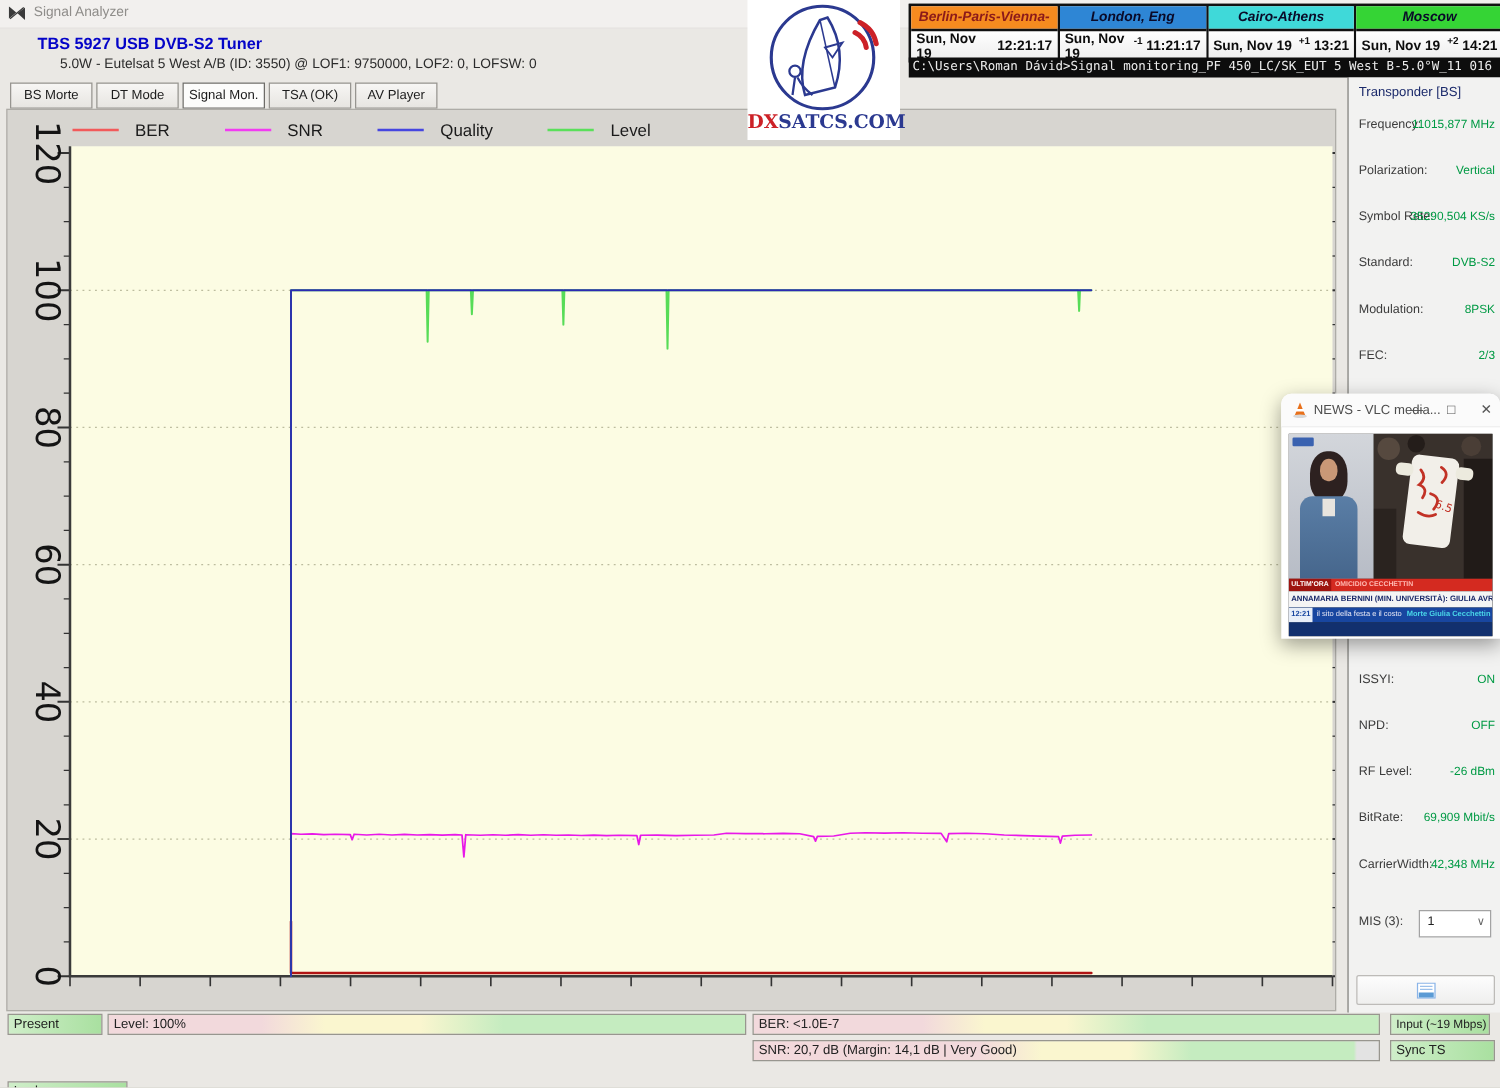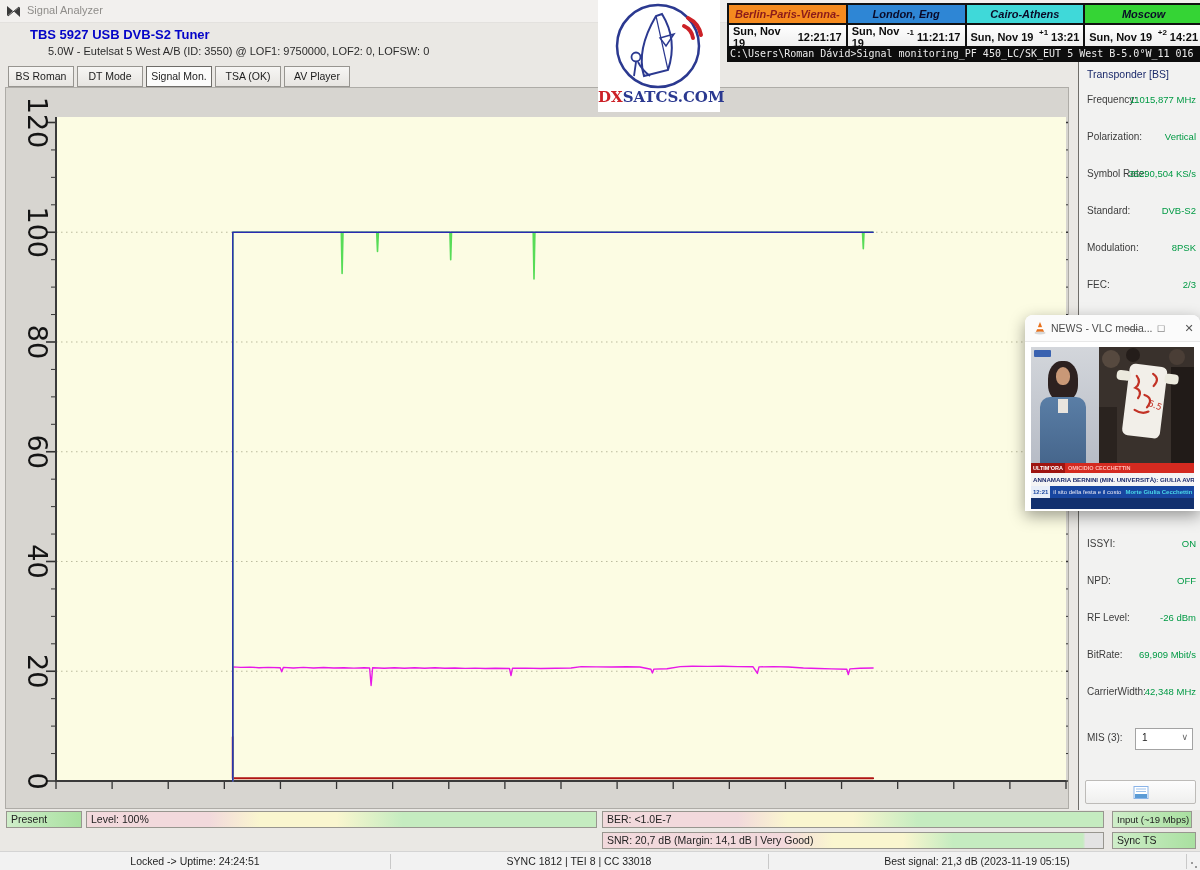--- a/index.html
+++ b/index.html
@@ -115,21 +115,21 @@
           <line x1="1" y1="10" x2="12" y2="1" stroke="#3a3a3a" stroke-width="1"></line>
         </svg>
     </span>
     <span class="apptitle">Signal Analyzer</span>
   </div>
 
   <div class="abs tuner-title">TBS 5927 USB DVB-S2 Tuner</div>
   <div class="abs tuner-sub">5.0W - Eutelsat 5 West A/B (ID: 3550) @ LOF1: 9750000, LOF2: 0, LOFSW: 0</div>
 
   <div class="abs tabs">
-    <div class="tab">BS Roman</div>
+    <div class="tab">BS Morte</div>
     <div class="tab">DT Mode</div>
     <div class="tab active">Signal Mon.</div>
     <div class="tab">TSA (OK)</div>
     <div class="tab">AV Player</div>
   </div>
 
   <div class="abs panel">
     <svg id="chart-svg" width="1062" height="718">
         <rect x="50" y="29" width="1010" height="664" fill="#fcfce3"></rect>
         <line x1="50" y1="583.2479338842975" x2="1060" y2="583.2479338842975" stroke="#bcbc9e" stroke-width="1" stroke-dasharray="1.5 3.5"></line>
@@ -213,20 +213,38 @@
         <text x="31" y="473.4958677685951" text-anchor="middle" dominant-baseline="central" font-size="27" fill="#141414" font-family="DejaVu Sans, sans-serif" transform="rotate(90 31 473.4958677685951)">40</text>
         <text x="31" y="363.74380165289256" text-anchor="middle" dominant-baseline="central" font-size="27" fill="#141414" font-family="DejaVu Sans, sans-serif" transform="rotate(90 31 363.74380165289256)">60</text>
         <text x="31" y="253.9917355371901" text-anchor="middle" dominant-baseline="central" font-size="27" fill="#141414" font-family="DejaVu Sans, sans-serif" transform="rotate(90 31 253.9917355371901)">80</text>
         <text x="31" y="144.23966942148763" text-anchor="middle" dominant-baseline="central" font-size="27" fill="#141414" font-family="DejaVu Sans, sans-serif" transform="rotate(90 31 144.23966942148763)">100</text>
         <text x="31" y="34.487603305785115" text-anchor="middle" dominant-baseline="central" font-size="27" fill="#141414" font-family="DejaVu Sans, sans-serif" transform="rotate(90 31 34.487603305785115)">120</text>
         <polyline points="226.8,649.1 226.8,690.3 867.1,690.3" fill="none" stroke="#b01414" stroke-width="2" stroke-linejoin="round" stroke-linecap="round"></polyline>
         <polyline points="226.8,693.0 226.8,578.9 234.8,579.4 243.9,579.1 253.0,579.7 262.1,579.4 274.2,579.7 275.7,583.8 277.3,579.4 287.4,580.0 297.4,579.4 307.6,580.0 317.6,579.5 327.8,580.0 337.9,579.7 347.9,580.1 358.1,579.7 363.6,580.0 365.1,597.5 366.6,579.8 378.3,580.2 388.4,579.8 398.4,580.2 408.6,579.7 418.6,580.2 428.8,579.8 438.9,580.2 448.9,580.0 459.1,580.4 469.1,580.1 479.3,580.5 489.4,580.2 503.5,580.5 505.0,587.6 506.5,580.2 519.6,580.1 534.8,580.5 550.0,580.2 565.1,580.0 575.2,578.6 590.4,578.9 605.5,579.0 620.6,578.7 633.8,579.0 644.9,581.3 646.4,584.9 647.9,581.1 661.0,580.8 674.2,578.6 686.3,578.2 701.5,578.4 716.6,578.2 731.8,578.6 746.9,578.7 751.4,585.4 753.0,578.9 767.1,578.6 782.3,579.0 797.4,580.0 812.5,580.5 825.7,580.9 840.8,581.3 842.3,586.5 843.9,580.9 854.0,580.2 867.1,580.0" fill="none" stroke="#e818e8" stroke-width="1.4" stroke-linejoin="round" stroke-linecap="round"></polyline>
         <polyline points="226.8,693.0 226.8,144.2 335.3,144.2 336.1,185.4 337.0,144.2 370.7,144.2 371.5,163.4 372.4,144.2 443.9,144.2 444.7,171.7 445.5,144.2 527.2,144.2 528.0,190.9 528.9,144.2 856.5,144.2 857.3,160.7 858.0,144.2 867.1,144.2" fill="none" stroke="#57dc57" stroke-width="1.6" stroke-linejoin="round" stroke-linecap="round"></polyline>
         <polyline points="226.8,693.0 226.8,144.2 867.1,144.2" fill="none" stroke="#2a2ab2" stroke-width="1.5" stroke-linejoin="round" stroke-linecap="round"></polyline>
       </svg>
+    <div class="legend">
+      <span class="item">
+          <span class="swatch" style="background: rgb(242, 90, 90);"></span>
+          <span class="lab">BER</span>
+        </span>
+      <span class="item">
+          <span class="swatch" style="background: rgb(242, 60, 242);"></span>
+          <span class="lab">SNR</span>
+        </span>
+      <span class="item">
+          <span class="swatch" style="background: rgb(70, 70, 224);"></span>
+          <span class="lab">Quality</span>
+        </span>
+      <span class="item">
+          <span class="swatch" style="background: rgb(90, 224, 90);"></span>
+          <span class="lab">Level</span>
+        </span>
+    </div>
   </div>
 
   <div class="abs logo">
     <svg width="122" height="90" viewBox="0 0 122 90">
       <circle cx="60" cy="46" r="41" fill="#ffffff" stroke="#2b3990" stroke-width="2.5"></circle>
       <path d="M46 76 Q38 50 58 16 L64 14 Q80 40 70 70 Z" fill="none" stroke="#2b3990" stroke-width="2"></path>
       <line x1="58" y1="16" x2="70" y2="70" stroke="#2b3990" stroke-width="1.2"></line>
       <path d="M62 38 L76 34 L68 46 Z" fill="none" stroke="#2b3990" stroke-width="1.5"></path>
       <circle cx="38" cy="57" r="4.5" fill="none" stroke="#2b3990" stroke-width="1.8"></circle>
       <path d="M40 62 Q44 70 52 76 M38 62 L36 76" fill="none" stroke="#2b3990" stroke-width="1.8"></path>
@@ -344,29 +362,20 @@
 
   <div class="abs meter m-green" style="left:6px;top:811px;width:76px;">Present</div>
   <div class="abs meter m-tri" style="left:86px;top:811px;width:511px;">Level: 100%</div>
   <div class="abs meter m-tri-ber" style="left:602px;top:811px;width:502px;">BER: &lt;1.0E-7</div>
   <div class="abs meter m-green" style="left:1112px;top:811px;width:80px;font-size:9.5px;">Input (~19 Mbps)</div>
 
   <div class="abs meter m-green" style="left:6px;top:832px;width:96px;margin-top:33px;">Lock</div>
   <div class="abs meter m-tri-snr" style="left:602px;top:832px;width:502px;">SNR: 20,7 dB (Margin: 14,1 dB | Very Good)</div>
   <div class="abs meter m-green" style="left:1112px;top:832px;width:84px;">Sync TS</div>
 
-  <div class="abs statusbar">
-    <div class="status-cell" style="left:0;width:390px;">Locked -&gt; Uptime: 24:24:51</div>
-    <div class="status-cell" style="left:390px;width:378px;">SYNC 1812 | TEI 8 | CC 33018</div>
-    <div class="status-cell" style="left:768px;width:418px;">Best signal: 21,3 dB (2023-11-19 05:15)</div>
-    <div class="status-div" style="left:390px;"></div>
-    <div class="status-div" style="left:768px;"></div>
-    <div class="status-div" style="left:1186px;"></div>
-    <div class="grip"></div>
-  </div>
 
   <div class="abs vlc">
     <div class="vlc-titlebar">
       <svg style="position:absolute;left:8px;top:6px;" width="14" height="14" viewBox="0 0 14 14">
         <polygon points="7,1 11.5,12 2.5,12" fill="#e8701a"></polygon>
         <rect x="3.8" y="6.2" width="6.4" height="2" fill="#ffffff"></rect>
         <ellipse cx="7" cy="12" rx="5.5" ry="1.4" fill="#d8d8d8"></ellipse>
       </svg>
       <span class="vlc-title">NEWS - VLC media...</span>
       <span class="vlc-btn" style="left:100px;">—</span>

